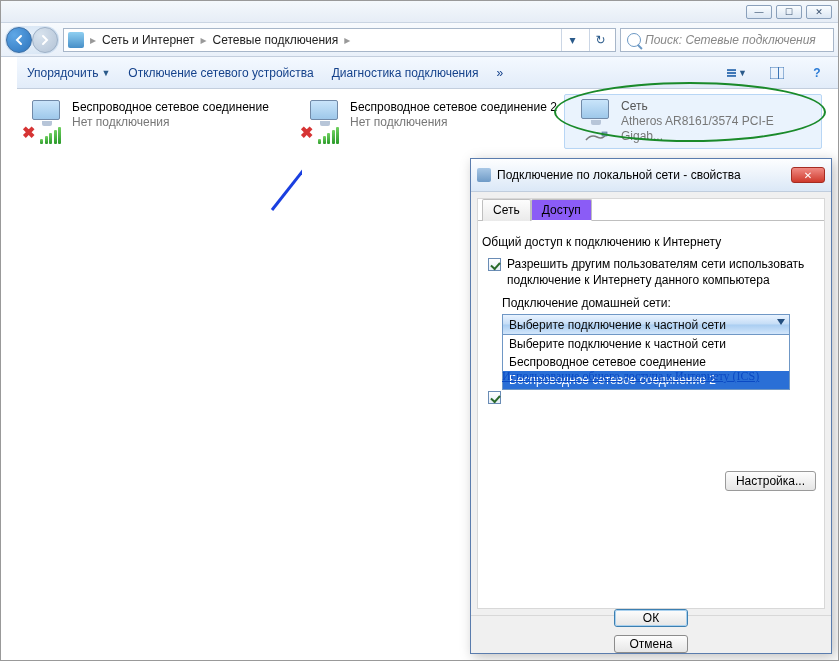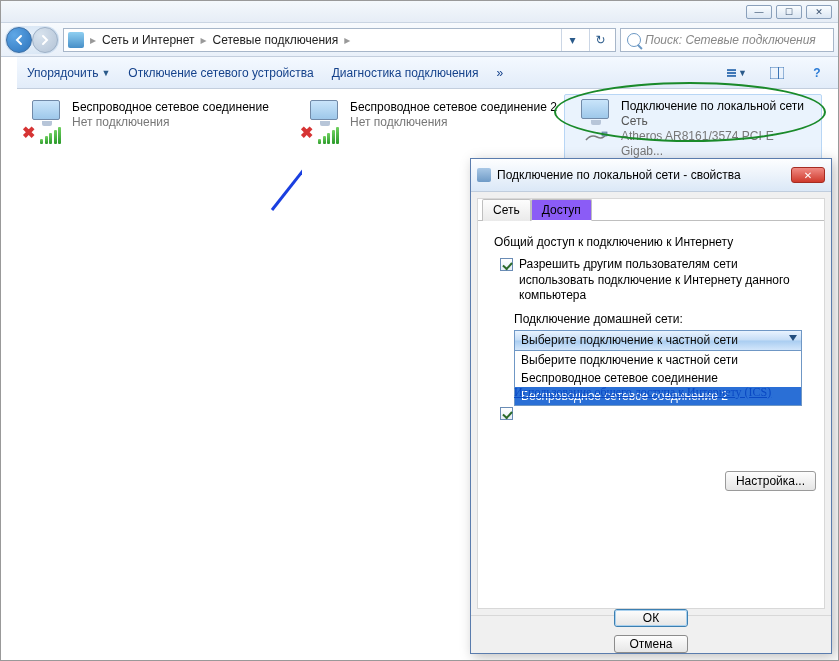--- a/index.html
+++ b/index.html
@@ -160,21 +160,21 @@
   .tabs{
     display:flex;gap:0;margin-top:-1px;margin-left:4px;
   }
   .tab{
     padding:3px 10px;border:1px solid #bfbfbf;background:linear-gradient(#fdfdfd,#eaeaea);
     border-bottom:none;font-size:12px;border-radius:2px 2px 0 0;
     position:relative;top:1px;
   }
   .tab.active{background:#8b5cf6;border-color:#bfbfbf;border-bottom:1px solid #fff;z-index:2;}
   .tab-panel{
-    border-top:1px solid #bfbfbf;margin-top:0;padding:14px 14px 10px 16px;height:calc(100% - 20px);
+    border-top:1px solid #bfbfbf;margin-top:0;padding:14px 14px 10px 4px;height:calc(100% - 20px);
   }
   .group-title{font-size:12px;color:#000;margin-bottom:8px;}
   .chk-row{display:flex;gap:6px;align-items:flex-start;margin:6px 0 6px 6px;}
   .chk{width:13px;height:13px;border:1px solid #6a8cb5;background:linear-gradient(#fff,#e6eef8);position:relative;flex-shrink:0;margin-top:1px;}
   .chk.checked::after{content:"";position:absolute;left:2px;top:3px;width:7px;height:4px;border-left:2px solid #2a6a2a;border-bottom:2px solid #2a6a2a;transform:rotate(-48deg);}
   .chk-label{font-size:12px;line-height:1.3;}
   .sublabel{margin:8px 0 4px 20px;font-size:12px;}
   .combo{
     margin-left:20px;width:288px;height:21px;
     border:1px solid #6f97c5;
@@ -313,21 +313,20 @@
     <div class="iconbox">
       <div class="monitor"></div>
       <div class="cable">
         <svg width="22" height="10">
             <path d="M1 8 Q6 2 12 5 T21 2" stroke="#7a7a7a" stroke-width="1.6" fill="none"></path>
             <rect x="17" y="0" width="5" height="4" fill="#8aa6c4" stroke="#5d7a9a" stroke-width="0.7"></rect>
           </svg>
       </div>
     </div>
     <div class="txt">
-      <div class="name">Подключение по локальной сети</div>
       <div class="status" style="color:#555;">Сеть</div>
       <div class="status">Atheros AR8161/3574 PCI-E Gigab...</div>
     </div>
   </div>
 
   <div class="oval" style="left:552px;top:-8px;width:272px;height:60px;"></div>
 
   <svg class="overlay">
 
     <defs>

